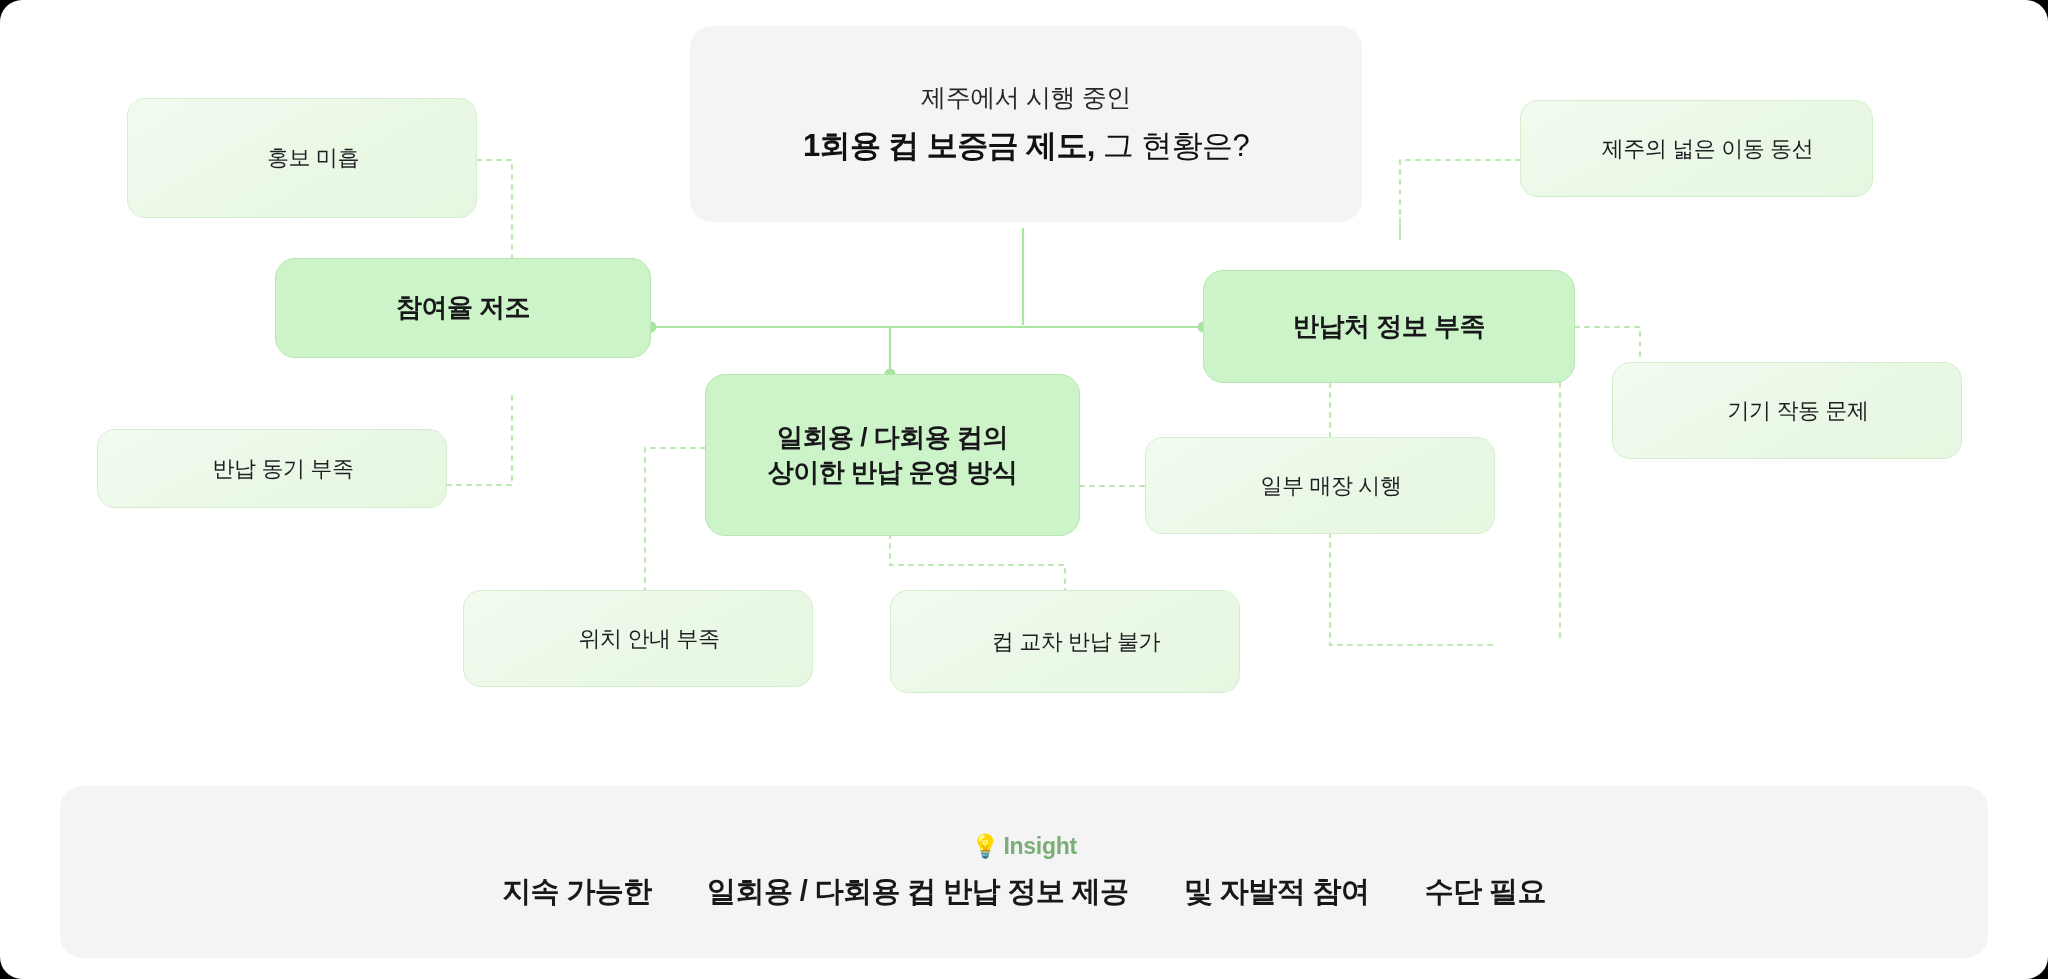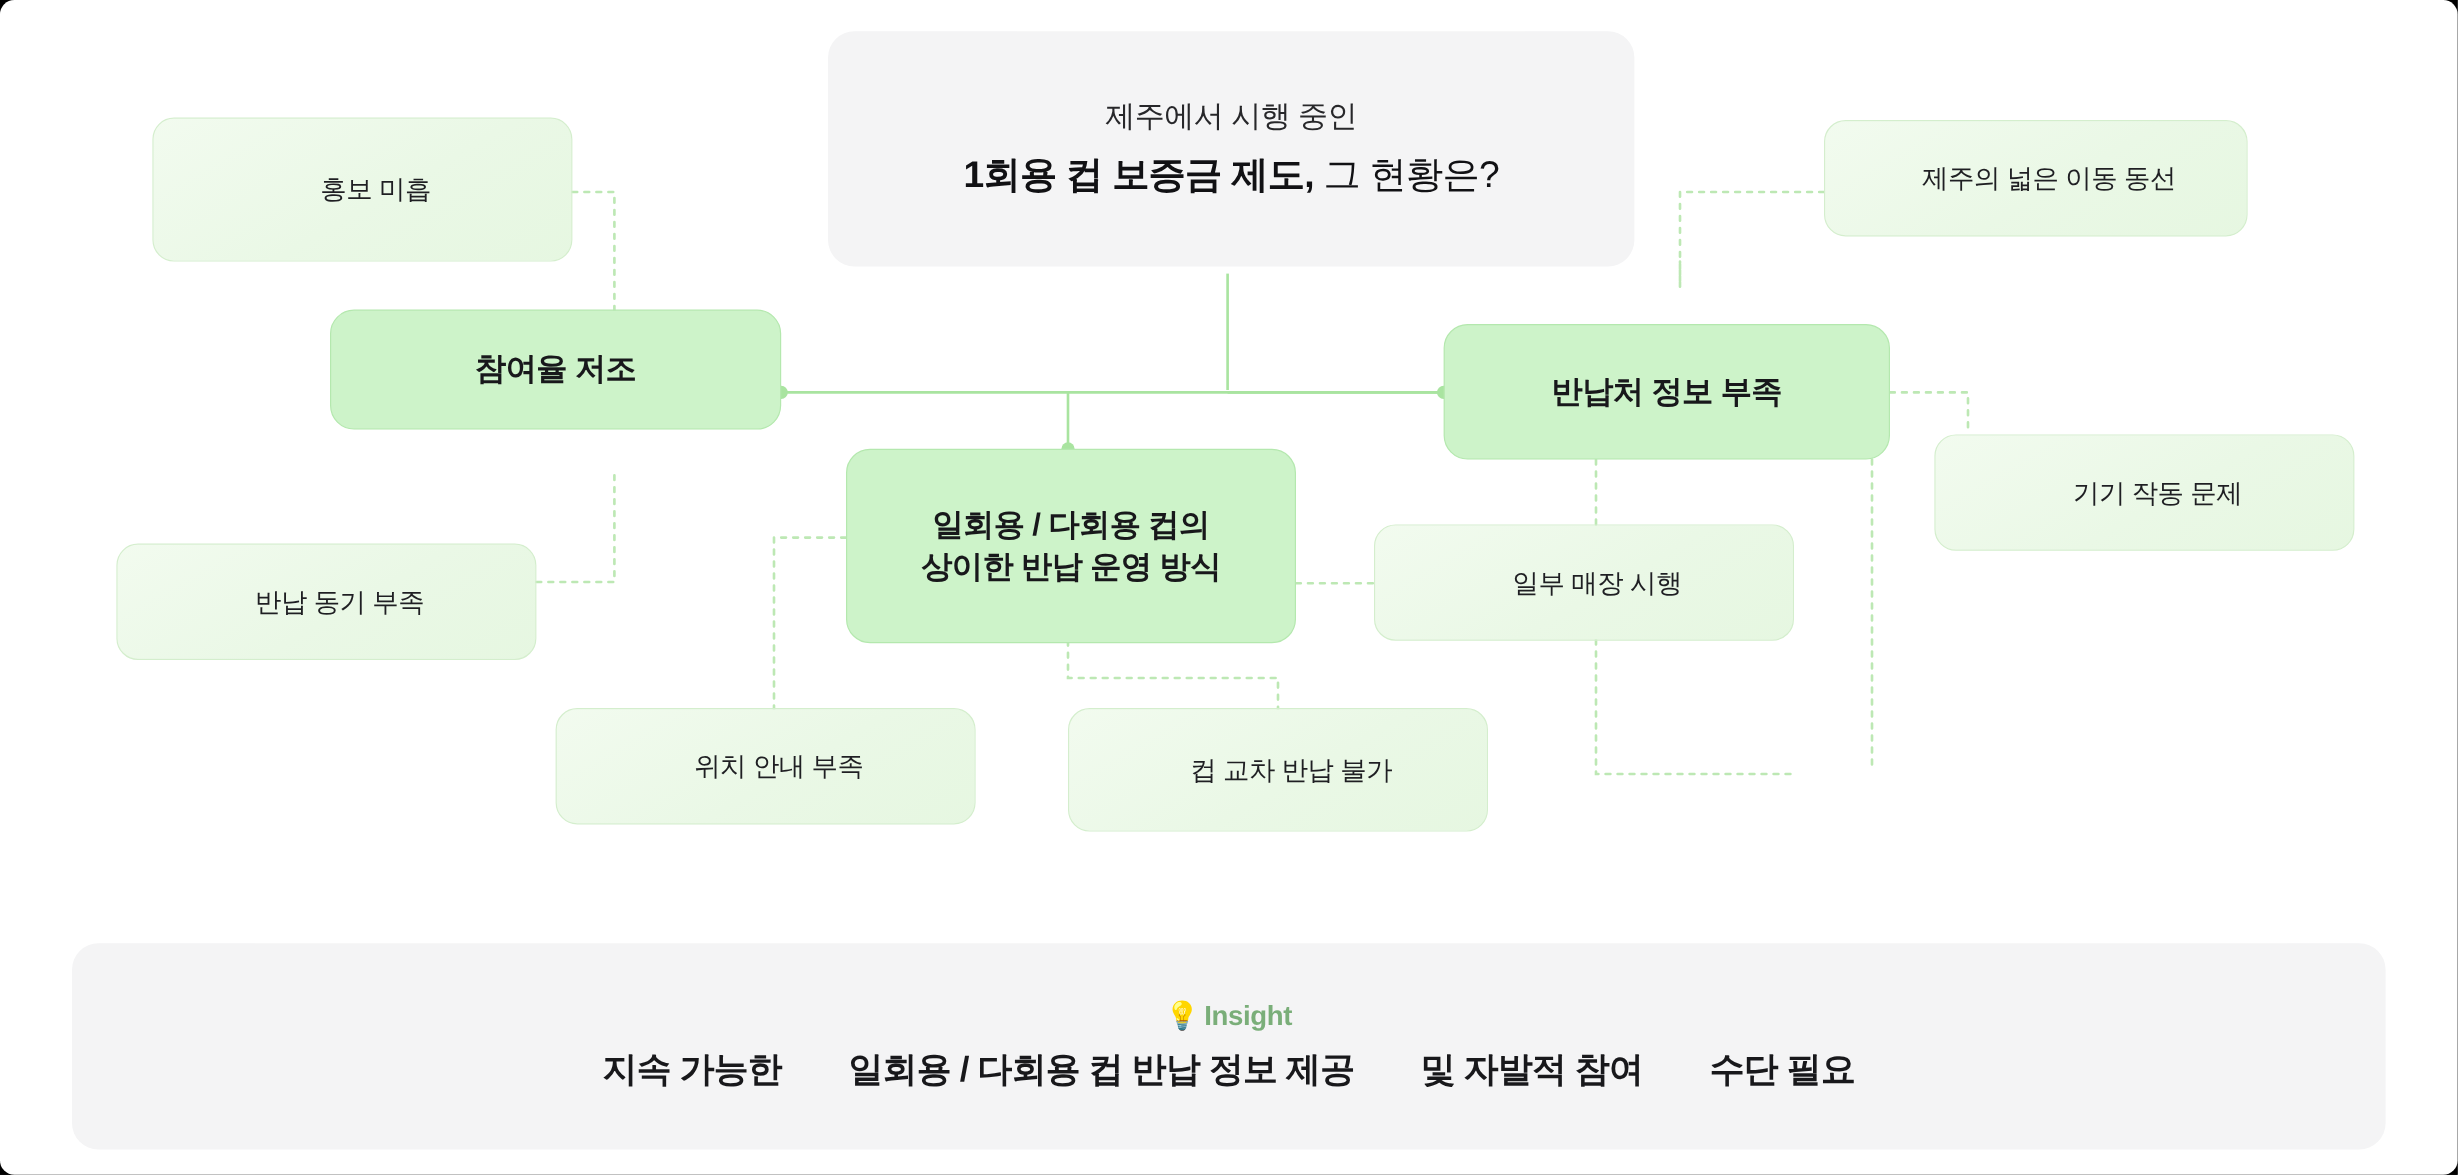--- a/index.html
+++ b/index.html
@@ -14,21 +14,21 @@
     font-family: "Liberation Sans", "DejaVu Sans", sans-serif;
   }
 
   
   #canvas {
     position: absolute;
     left: 0; top: 0;
     width: 2048px;
     height: 979px;
     background: #ffffff;
-    border-radius: 12px;
+    border-radius: 22px;
     overflow: hidden;
   }
 
   #diagram {
     position: absolute;
     left: 0; top: 0;
     width: 2048px;
     height: 979px;
   }
 
@@ -185,21 +185,21 @@
     </div>
 
     <div class="node secondary" style="left:127px; top:98px; width:350px; height:120px;">
       <span>홍보 미흡</span>
     </div>
 
     <div class="node primary" style="left:275px; top:258px; width:376px; height:100px;justify-content:center;">
       <span>참여율 저조</span>
     </div>
 
-    <div class="node secondary" style="left:97px; top:453px; width:350px; height:97px;">
+    <div class="node secondary" style="left:97px; top:429px; width:350px; height:79px;">
       <span>반납 동기 부족</span>
     </div>
 
     <div class="node primary" style="left:705px; top:374px; width:375px; height:162px; flex-direction:column;">
       <span>일회용 / 다회용 컵의</span>
       <span>상이한 반납 운영 방식</span>
     </div>
 
     <div class="node secondary" style="left:463px; top:590px; width:350px; height:97px;">
       <span>위치 안내 부족</span>

